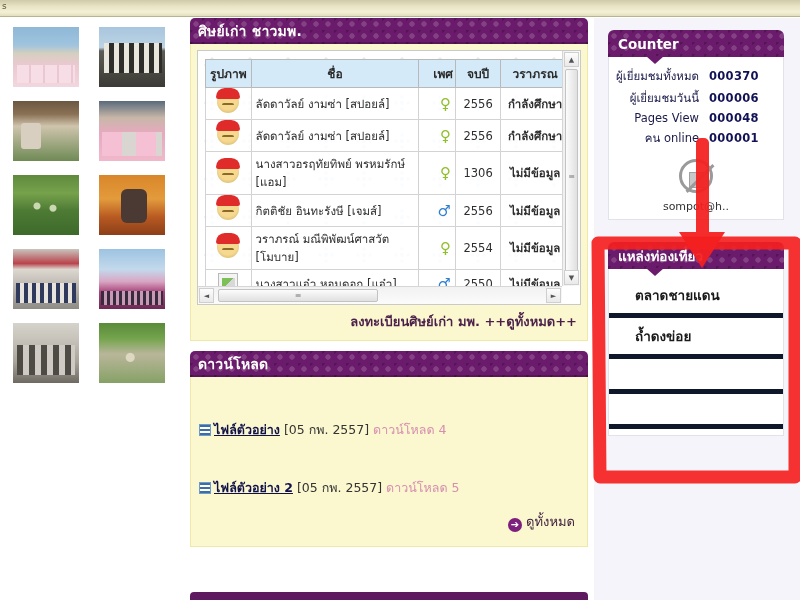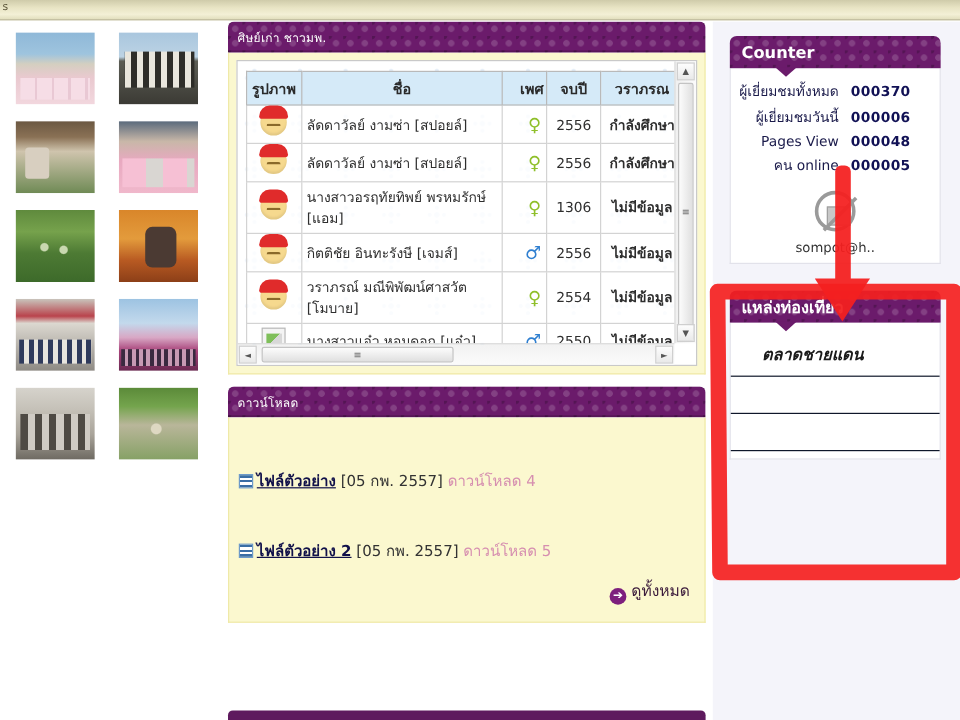--- a/index.html
+++ b/index.html
@@ -86,21 +86,21 @@
   .panel { margin: 0 6px 10px 6px; }
   .panel-head {
     height: 26px;
     background-color: #6b1b6b;
     background-image:
       radial-gradient(circle at 6px 6px, rgba(255,255,255,.16) 0 2.4px, transparent 3px),
       radial-gradient(circle at 0px 0px, rgba(0,0,0,.22) 0 2.4px, transparent 3px);
     background-size: 12px 12px, 12px 12px;
     border-radius: 5px 5px 0 0;
     color: #ffffff;
-    font-size: 10px; font-weight: normal;
+    font-size: 14px; font-weight: bold;
     display: flex; align-items: center;
     padding-left: 8px;
     letter-spacing: .2px;
     box-shadow: inset 0 -2px 0 rgba(0,0,0,.18);
   }
   .panel-body {
     background: #fbf8cf;
     border: 1px solid #efe9a8; border-top: none;
     padding: 6px;
   }
@@ -262,21 +262,21 @@
     background:#c8c8c8; border:1px solid #a0a0a0;
   }
   .noimg::after{
     content:""; position:absolute; left:-1px; top:15px; width:38px; height:3px;
     background:#9a9a9a; transform: rotate(-45deg); transform-origin:center;
   }
   .noimg-cap{ font-size:11px; color:#333; margin-top:3px; }
 
   .tour-item{
     font-size:13.5px; font-weight:bold; color:#1a1a1a;
-    padding:7px 0 7px 26px; border-bottom:1px solid #0f172a;font-style:italic;
+    padding:7px 0 7px 26px; border-bottom:5px solid #0f172a;
   }
   .tour-item.blank{ color:transparent; }
 
   
   #annot { position:absolute; left:0; top:0; width:800px; height:600px; pointer-events:none; }
 
   
   #bottom-peek{
     position:absolute; left:190px; top:592px; width:398px; height:8px;
     background:#5e1a5e; border-radius:4px 4px 0 0;
@@ -383,20 +383,21 @@
             <div class="sb-thumb">≡</div>
             <div class="sb-btn sb-dn">▼</div>
           </div>
           <div class="hscroll">
             <div class="sb-btn sb-lf">◄</div>
             <div class="sb-thumb">≡</div>
             <div class="sb-btn sb-rt">►</div>
           </div>
         </div>
 
+        <div class="link-row">ลงทะเบียนศิษย์เก่า มพ. ++ดูทั้งหมด++</div>
       </div>
     </div>
 
 
     <div class="panel">
       <div class="panel-head">ดาวน์โหลด</div>
       <div class="panel-body">
         <div class="dl-item">
           <span class="dl-ico"></span><span class="dl-name">ไฟล์ตัวอย่าง</span>
           <span class="dl-date">[05 กพ. 2557]</span>
@@ -429,33 +430,34 @@
         <div class="ctr-row">
           <span class="ctr-lbl">ผู้เยี่ยมชมวันนี้</span>
           <span class="ctr-val">000006</span>
         </div>
         <div class="ctr-row">
           <span class="ctr-lbl">Pages View</span>
           <span class="ctr-val">000048</span>
         </div>
         <div class="ctr-row">
           <span class="ctr-lbl">คน online</span>
-          <span class="ctr-val">000005</span>
+          <span class="ctr-val">000001</span>
         </div>
         <div class="ctr-foot">
           <span class="noimg"></span>
           <div class="noimg-cap">sompot@h..</div>
         </div>
       </div>
     </div>
 
     <div class="side-panel">
       <div class="side-head">แหล่งท่องเที่ยว</div>
       <div class="side-body">
         <div class="tour-item">ตลาดชายแดน</div>
+        <div class="tour-item">ถ้ำดงข่อย</div>
         <div class="tour-item blank">&nbsp;</div>
         <div class="tour-item blank">&nbsp;</div>
       </div>
     </div>
 
   </div>
 
   <svg id="annot" viewBox="0 0 800 600" xmlns="http://www.w3.org/2000/svg">
     <g fill="none" stroke="#f42020" stroke-width="13" stroke-linecap="round" stroke-linejoin="round" opacity="0.92">
       <path d="M598,243 L795,243 L795,477 L600,477 Z"></path>

